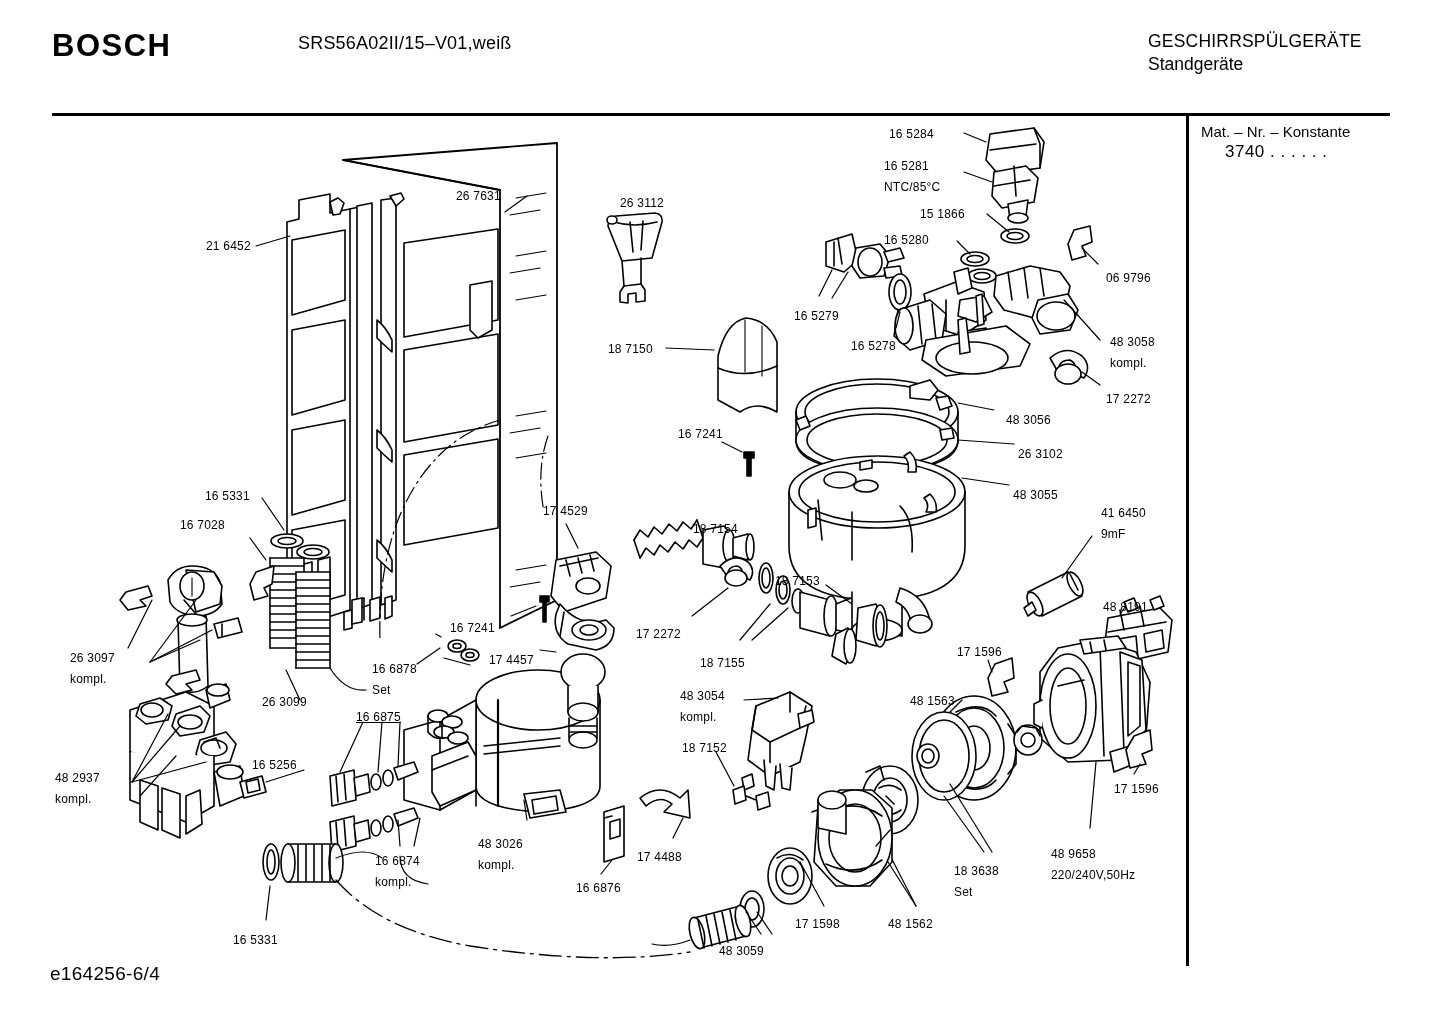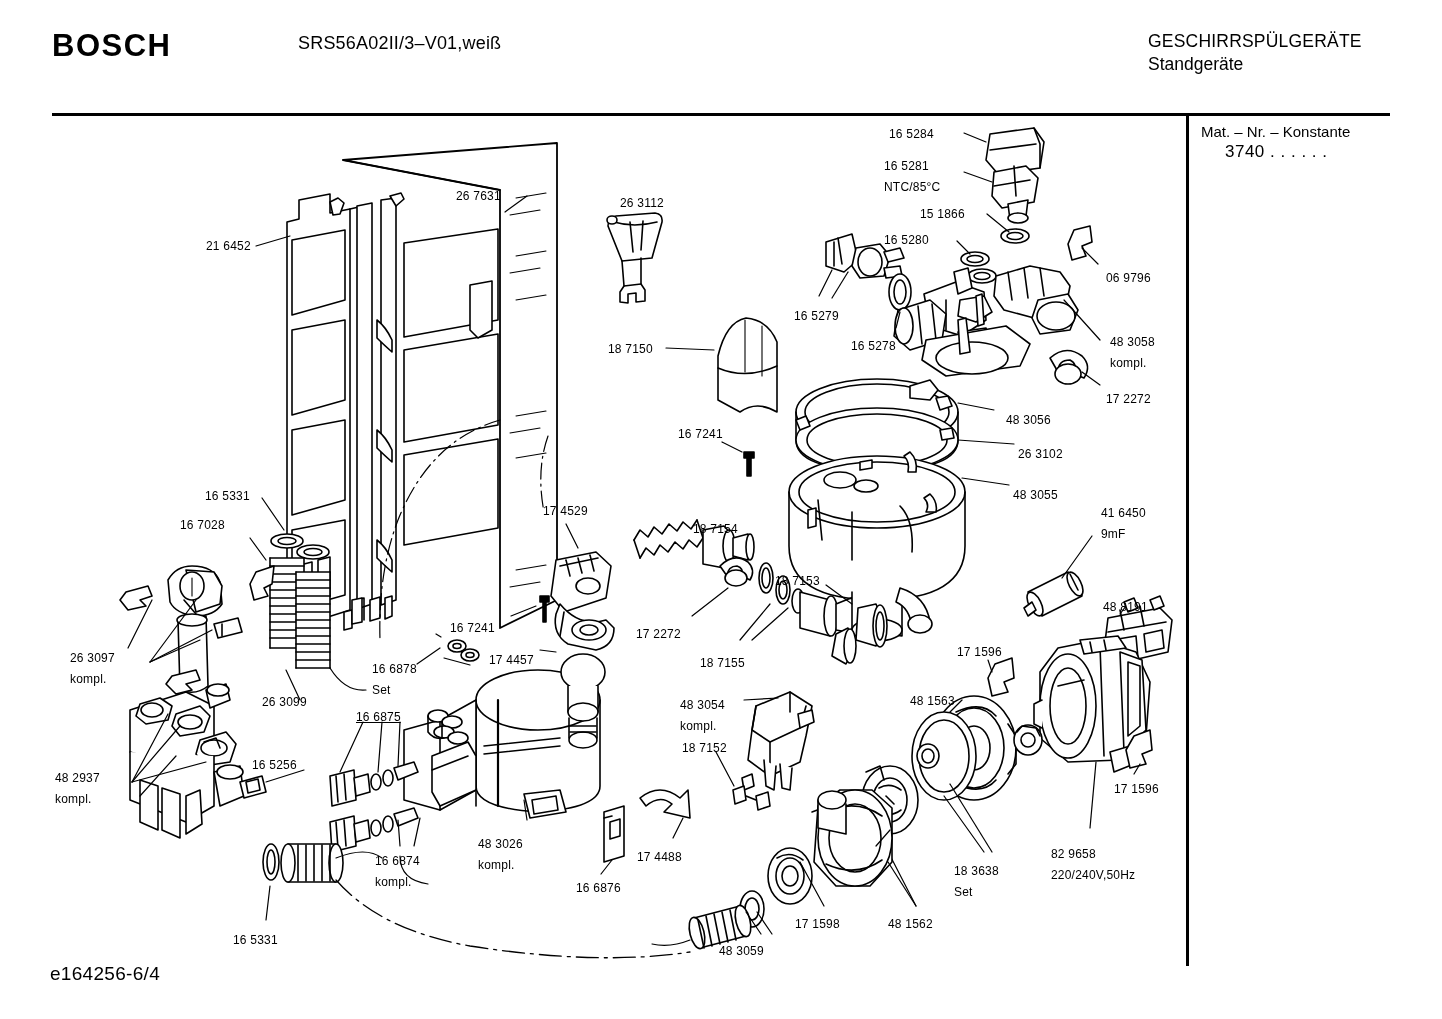--- a/index.html
+++ b/index.html
@@ -28,21 +28,21 @@
   .lbl{position:absolute;font-size:12px;line-height:21px;white-space:pre;letter-spacing:.2px;}
 
   
   #art{position:absolute;left:0;top:0;width:1442px;height:1019px;}
 </style>
 </head>
 <body>
 
 <div id="header">
   <div id="logo">BOSCH</div>
-  <div id="model">SRS56A02II/3–V01,weiß</div>
+  <div id="model">SRS56A02II/15–V01,weiß</div>
   <div id="cat1">GESCHIRRSPÜLGERÄTE</div>
   <div id="cat2">Standgeräte</div>
 </div>
 
 <div id="rule-top"></div>
 <div id="rule-vert"></div>
 
 <div id="mat1">Mat. – Nr. – Konstante</div>
 <div id="mat2">3740  .  .    .    .    .    .</div>
 
@@ -687,21 +687,21 @@
     <div class="lbl" style="left: 478px; top: 834px;">48 3026
 kompl.</div>
     <div class="lbl" style="left: 576px; top: 878px;">16 6876</div>
     <div class="lbl" style="left: 637px; top: 847px;">17 4488</div>
     <div class="lbl" style="left: 450px; top: 618px;">16 7241</div>
     <div class="lbl" style="left: 489px; top: 650px;">17 4457</div>
     <div class="lbl" style="left: 693px; top: 519px; text-align: right;">18 7154</div>
     <div class="lbl" style="left: 636px; top: 624px;">17 2272</div>
     <div class="lbl" style="left: 700px; top: 653px;">18 7155</div>
     <div class="lbl" style="left: 775px; top: 571px;">18 7153</div>
-    <div class="lbl" style="left: 680px; top: 686px; margin-top: 9px;">48 3054
+    <div class="lbl" style="left: 680px; top: 686px;">48 3054
 kompl.</div>
     <div class="lbl" style="left: 682px; top: 738px;">18 7152</div>
     <div class="lbl" style="left: 889px; top: 124px;">16 5284</div>
     <div class="lbl" style="left: 884px; top: 156px;">16 5281
 NTC/85°C</div>
     <div class="lbl" style="left: 920px; top: 204px;">15 1866</div>
     <div class="lbl" style="left: 884px; top: 230px;">16 5280</div>
     <div class="lbl" style="left: 794px; top: 306px;">16 5279</div>
     <div class="lbl" style="left: 851px; top: 336px;">16 5278</div>
     <div class="lbl" style="left: 1106px; top: 268px;">06 9796</div>
@@ -710,20 +710,20 @@
     <div class="lbl" style="left: 1106px; top: 389px;">17 2272</div>
     <div class="lbl" style="left: 1000px; top: 410px; margin-left: 6px;">48 3056</div>
     <div class="lbl" style="left: 1018px; top: 444px;">26 3102</div>
     <div class="lbl" style="left: 1013px; top: 485px;">48 3055</div>
     <div class="lbl" style="left: 1101px; top: 503px;">41 6450
 9mF</div>
     <div class="lbl" style="left: 1103px; top: 597px;">48 8191</div>
     <div class="lbl" style="left: 957px; top: 642px;">17 1596</div>
     <div class="lbl" style="left: 910px; top: 691px;">48 1563</div>
     <div class="lbl" style="left: 1114px; top: 779px;">17 1596</div>
-    <div class="lbl" style="left: 1051px; top: 844px;">82 9658
+    <div class="lbl" style="left: 1051px; top: 844px;">48 9658
 220/240V,50Hz</div>
     <div class="lbl" style="left: 954px; top: 861px;">18 3638
 Set</div>
     <div class="lbl" style="left: 888px; top: 914px;">48 1562</div>
     <div class="lbl" style="left: 795px; top: 914px;">17 1598</div>
     <div class="lbl" style="left: 719px; top: 941px;">48 3059</div>
   </div>
 
 </body></html>

